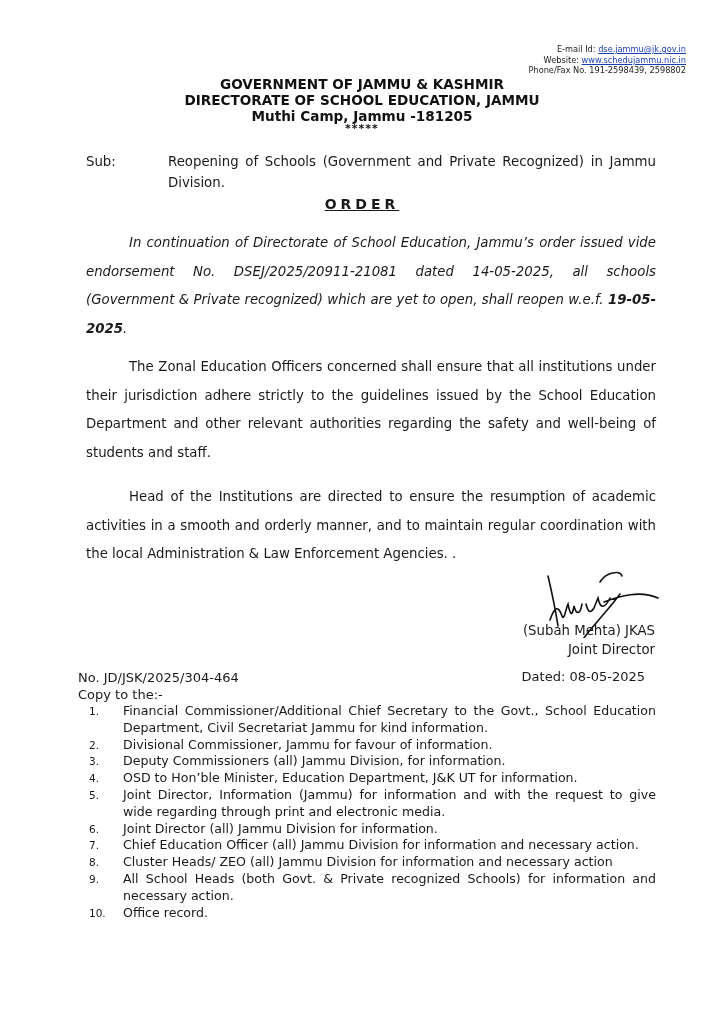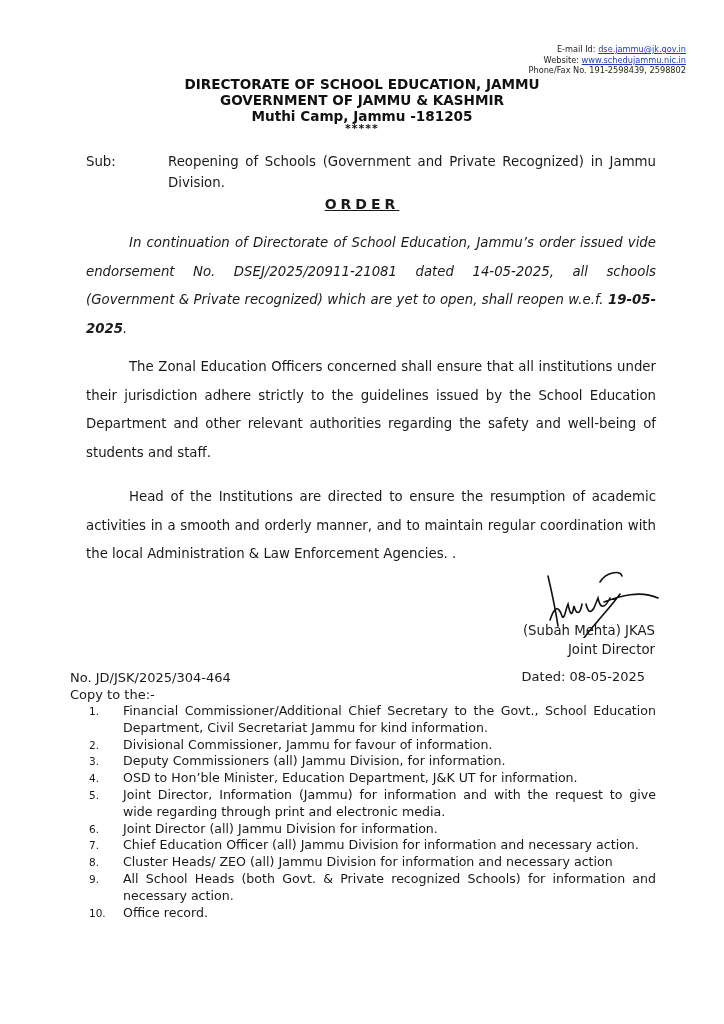--- a/index.html
+++ b/index.html
@@ -18,21 +18,21 @@
   .order-title { position: absolute; left: 0; width: 724px; top: 196px; text-align: center;
                  font-weight: bold; font-size: 14px; letter-spacing: 4px; text-decoration: underline; }
   .para { position: absolute; left: 86px; width: 570px; font-size: 13.3px; line-height: 28.5px;
           text-align: justify; text-indent: 43px; }
   .p1 { top: 229px; font-style: italic; }
   .p2 { top: 353px; }
   .p3 { top: 483px; }
   .sig { position: absolute; left: 540px; top: 568px; width: 120px; height: 70px; }
   .signame { position: absolute; right: 69px; top: 623px; font-weight: normal; font-size: 13.3px; }
   .sigdesig { position: absolute; right: 69px; top: 642px; font-size: 13.3px; }
-  .refno { position: absolute; left: 70px; top: 669px; font-size: 13px; line-height: 17px; }
+  .refno { position: absolute; left: 78px; top: 669px; font-size: 13px; line-height: 17px; }
   .dated { position: absolute; right: 79px; top: 669px; font-size: 13px; }
   .list { position: absolute; left: 86px; top: 703px; width: 570px; font-size: 12.6px;
           line-height: 16.8px; margin: 0; padding: 0; list-style: none; }
   .list li { display: flex; }
   .list .num { width: 37px; flex: none; font-size: 10.5px; padding-left: 3px; box-sizing: border-box; }
   .list .t { flex: 1; text-align: justify; text-align-last: left; }
   .bold { font-weight: bold; }
 </style>
 </head>
 <body>
@@ -43,22 +43,22 @@
     <a>dse.jammu@jk.gov.in</a>
   </div>
   <div>
     <span>Website:</span>
     <a>www.schedujammu.nic.in</a>
   </div>
   <div>Phone/Fax No. 191-2598439, 2598802</div>
 </div>
 
 <div class="head">
+  <div>GOVERNMENT OF JAMMU &amp; KASHMIR</div>
   <div>DIRECTORATE OF SCHOOL EDUCATION, JAMMU</div>
-  <div>GOVERNMENT OF JAMMU &amp; KASHMIR</div>
   <div>Muthi Camp, Jammu -181205</div>
   <div class="stars">*****</div>
 </div>
 
 <div class="sub">
   <span class="lbl">Sub:</span>
   <span class="txt">Reopening of Schools (Government and Private Recognized) in Jammu Division.</span>
 </div>
 
 <div class="order-title">ORDER</div>

